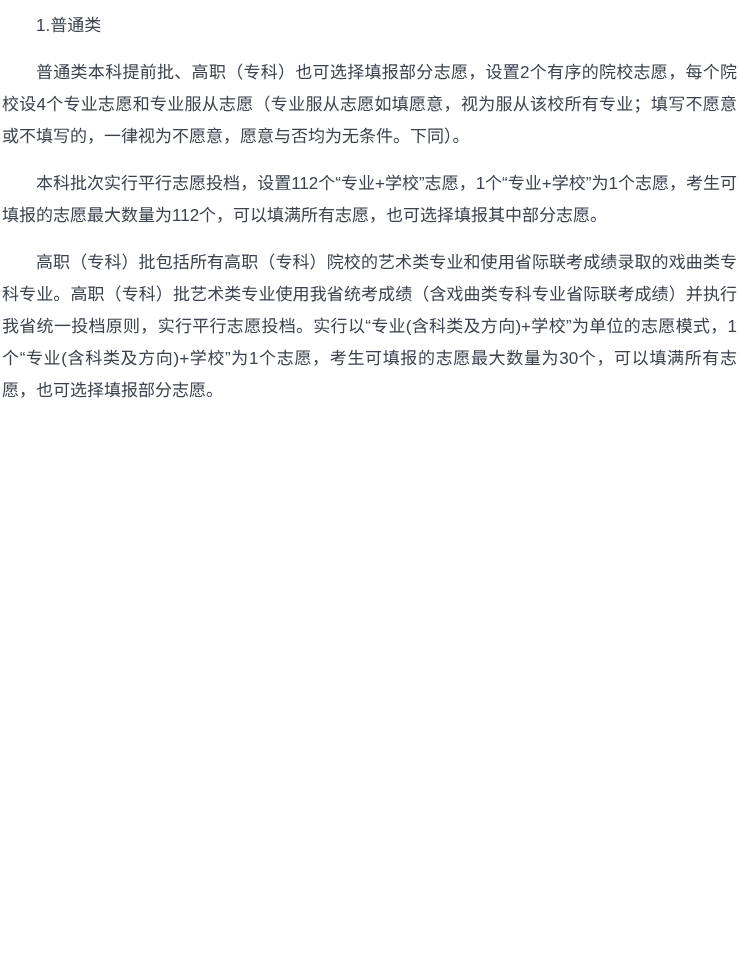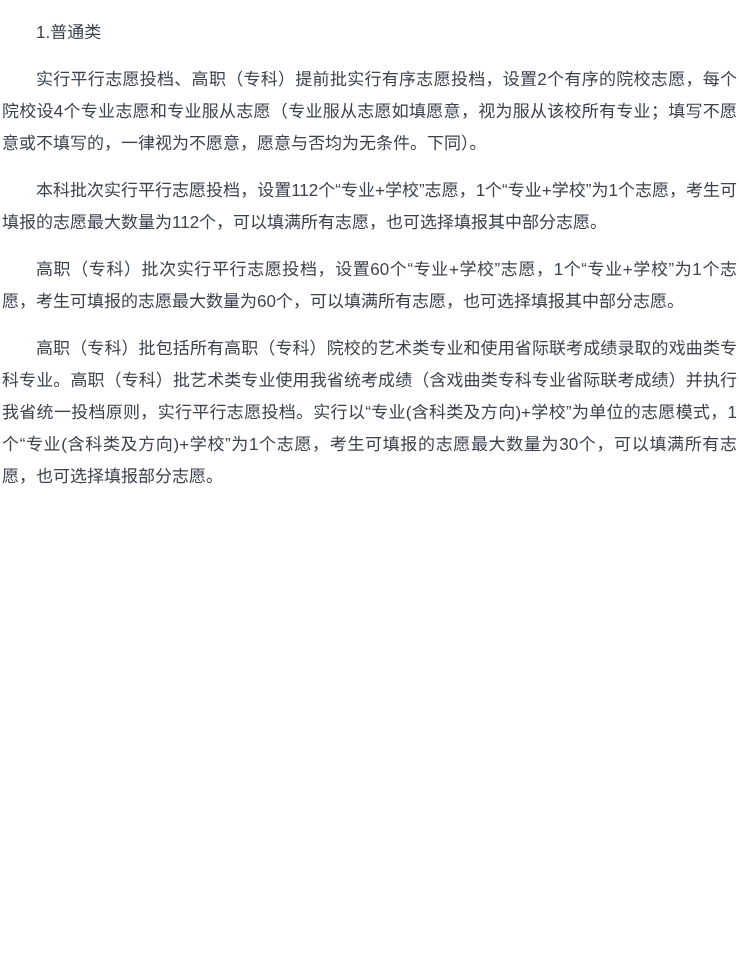--- a/index.html
+++ b/index.html
@@ -9,42 +9,41 @@
   }
   body {
     width: 739px;
     height: 964px;
     overflow: hidden;
     font-family: "Liberation Sans", "DejaVu Sans", sans-serif;
   }
   .doc {
     box-sizing: border-box;
     width: 739px;
-    padding: 17px 2px 0 2px;
+    padding: 10px 2px 0 2px;
     color: #3c434e;
     font-size: 17px;
     line-height: 32px;
     text-align: justify;
   }
   .doc p {
     margin: 0 0 15px 0;
     text-indent: 2em;
     word-break: break-all;
   }
 </style>
 </head>
 <body>
 
 <div class="doc">
   <p>1.普通类</p>
 
-  <p>实行平行志愿投档、高职（专科）提前批实行有序志愿投档，设置2个有序的院校志愿，每个院校设4个专业志愿和专业服从志愿（专业服从志愿如填愿意，视为服从该校所有专业；填写不愿意或不填写的，一律视为不愿意，愿意与否均为无条件。下同）。</p>
+  <p>普通类本科提前批、高职（专科）也可选择填报部分志愿，设置2个有序的院校志愿，每个院校设4个专业志愿和专业服从志愿（专业服从志愿如填愿意，视为服从该校所有专业；填写不愿意或不填写的，一律视为不愿意，愿意与否均为无条件。下同）。</p>
 
   <p>本科批次实行平行志愿投档，设置112个“专业+学校”志愿，1个“专业+学校”为1个志愿，考生可填报的志愿最大数量为112个，可以填满所有志愿，也可选择填报其中部分志愿。</p>
 
-  <p>高职（专科）批次实行平行志愿投档，设置60个“专业+学校”志愿，1个“专业+学校”为1个志愿，考生可填报的志愿最大数量为60个，可以填满所有志愿，也可选择填报其中部分志愿。</p>
 
 
 
 
 
   <p>高职（专科）批包括所有高职（专科）院校的艺术类专业和使用省际联考成绩录取的戏曲类专科专业。高职（专科）批艺术类专业使用我省统考成绩（含戏曲类专科专业省际联考成绩）并执行我省统一投档原则，实行平行志愿投档。实行以“专业(含科类及方向)+学校”为单位的志愿模式，1个“专业(含科类及方向)+学校”为1个志愿，考生可填报的志愿最大数量为30个，可以填满所有志愿，也可选择填报部分志愿。</p>
 </div>
 
 </body></html>

